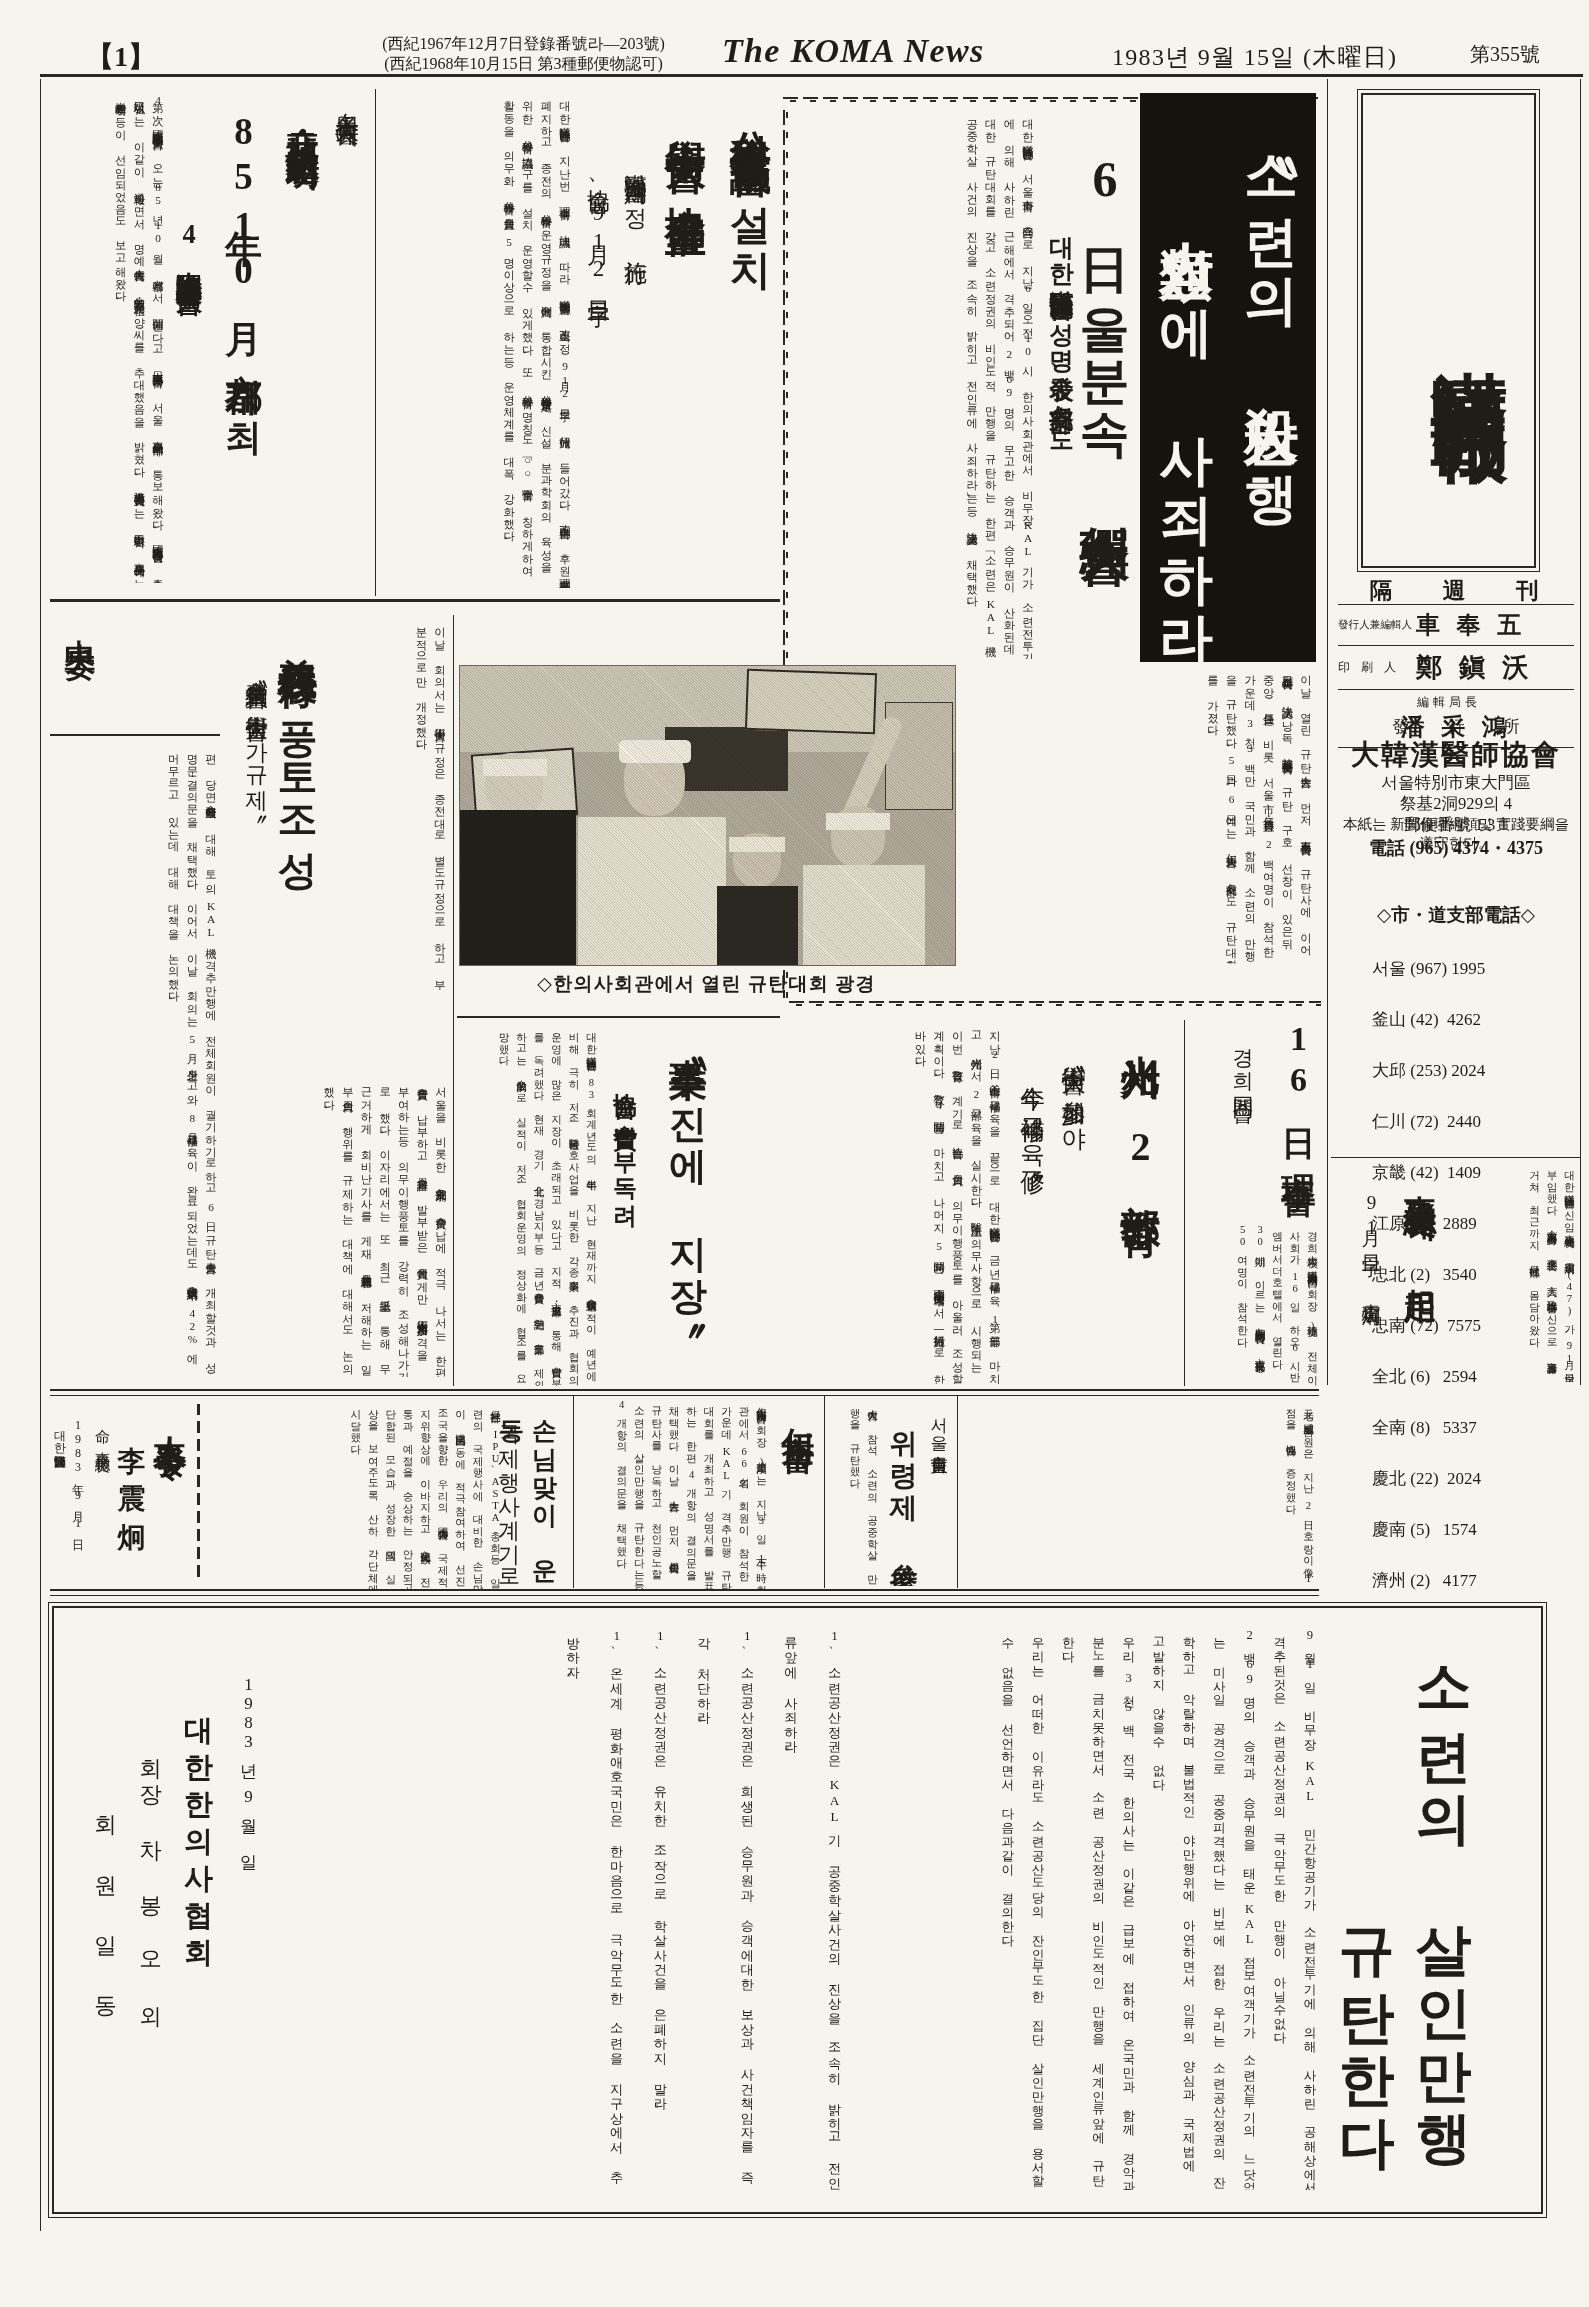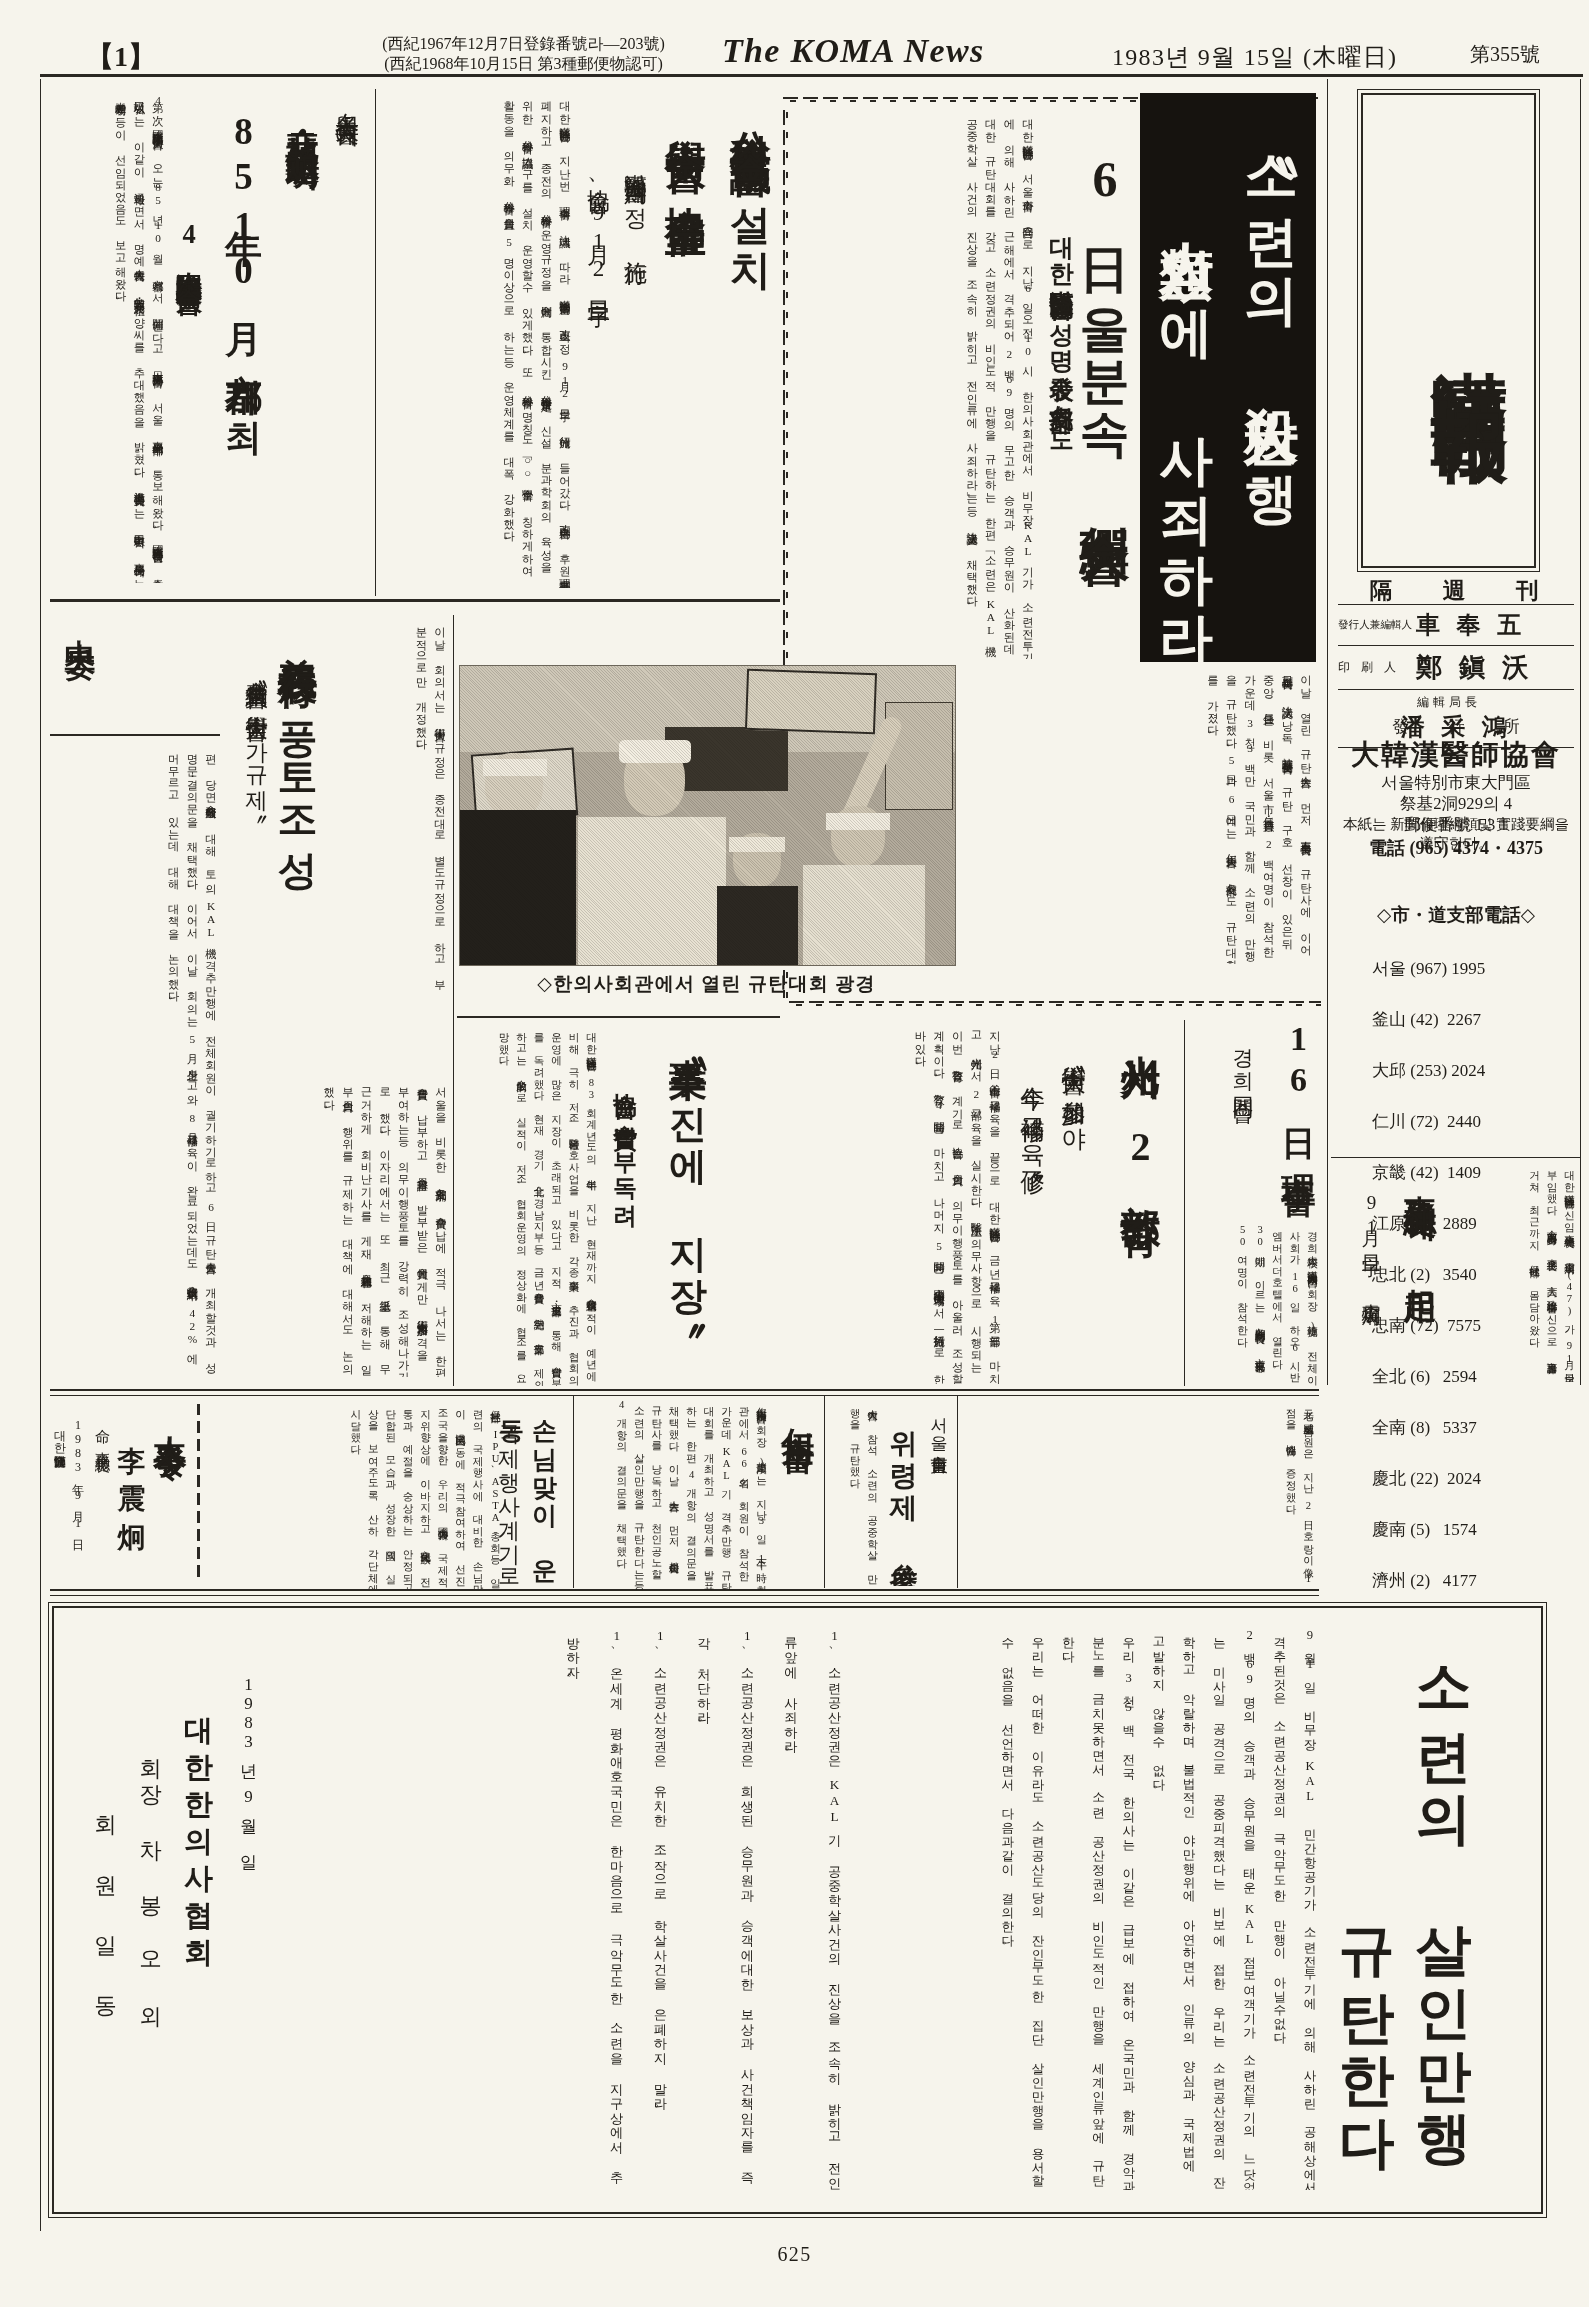--- a/index.html
+++ b/index.html
@@ -70,21 +70,21 @@
   <div class="abs center" style="left:1338px;top:715px;width:236px;font-size:17px;letter-spacing:17px;text-indent:17px;">發 行 所</div>
   <div class="abs center" style="left:1338px;top:736px;width:236px;font-size:28px;font-weight:bold;letter-spacing:2px;">大韓漢醫師協會</div>
   <div class="abs center" style="left:1338px;top:772px;width:236px;font-size:16.6px;">서울特別市東大門區</div>
   <div class="abs center" style="left:1338px;top:793px;width:236px;font-size:16.6px;">祭基2洞929의 4</div>
   <div class="abs center" style="left:1338px;top:814px;width:236px;font-size:16.6px;">郵便番號 1 3 1</div>
   <div class="abs center" style="left:1338px;top:836px;width:236px;font-size:18px;font-weight:bold;">電話 (965) 4374・4375</div>
   <div class="abs center" style="left:1342px;top:815px;width:228px;font-size:14.6px;line-height:1.3;">本紙는 新聞倫理綱領및 實踐要綱을 遵守한다。</div>
   <div class="abs center" style="left:1338px;top:902px;width:236px;font-size:18.5px;font-weight:bold;">◇市・道支部電話◇</div>
   <div class="abs" style="left:1372px;top:926px;width:185px;font-size:17px;line-height:17px;white-space:pre;">
     <div>서울 (967) 1995</div>
-    <div>釜山 (42)  2267</div>
+    <div>釜山 (42)  4262</div>
     <div>大邱 (253) 2024</div>
     <div>仁川 (72)  2440</div>
     <div>京畿 (42)  1409</div>
     <div>江原 (2)   2889</div>
     <div>忠北 (2)   3540</div>
     <div>忠南 (72)  7575</div>
     <div>全北 (6)   2594</div>
     <div>全南 (8)   5337</div>
     <div>慶北 (22)  2024</div>
     <div>慶南 (5)   1574</div>
@@ -214,16 +214,15 @@
   <div class="abs v pre" style="left:543px;top:1628px;width:313px;height:562px;font-size:13.2px;line-height:3.3;letter-spacing:1.3px;overflow:hidden;">1、소련공산정권은 KAL기 공중학살사건의 진상을 조속히 밝히고 전인류앞에 사죄하라。
 1、소련공산정권은 희생된 승무원과 승객에대한 보상과 사건책임자를 즉각 처단하라。
 1、소련공산정권은 유치한 조작으로 학살사건을 은폐하지 말라。
 1、온세계 평화애호국민은 한마음으로 극악무도한 소련을 지구상에서 추방하자。
 1、우리는 국력의 배양만이 야만적 도발을 저지하는 길임을 굳게 다짐한다。</div>
   <div class="abs v" style="left:236px;top:1675px;width:24px;height:305px;font-size:17px;">1983년  9월   일</div>
   <div class="abs v" style="left:177px;top:1695px;width:42px;height:371px;font-size:29px;font-weight:bold;letter-spacing:8px;">대한한의사협회</div>
   <div class="abs v" style="left:132px;top:1742px;width:34px;height:331px;font-size:22.5px;letter-spacing:4px;">회장  차 봉 오  외</div>
   <div class="abs v" style="left:89px;top:1798px;width:32px;height:278px;font-size:22.5px;letter-spacing:6.6px;">회 원 일 동</div>
 
-  <div class="abs center" style="left:0;top:2243px;width:1589px;font-size:20px;letter-spacing:1.3px;">625</div>
 
 </div>
 
 
 </body></html>

